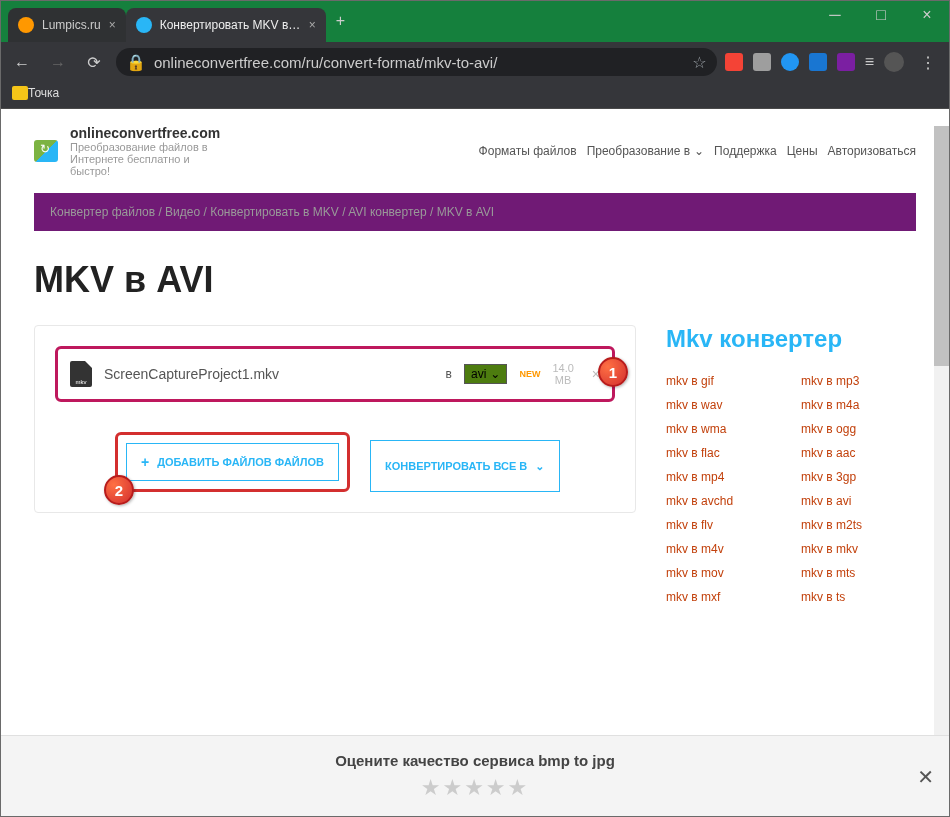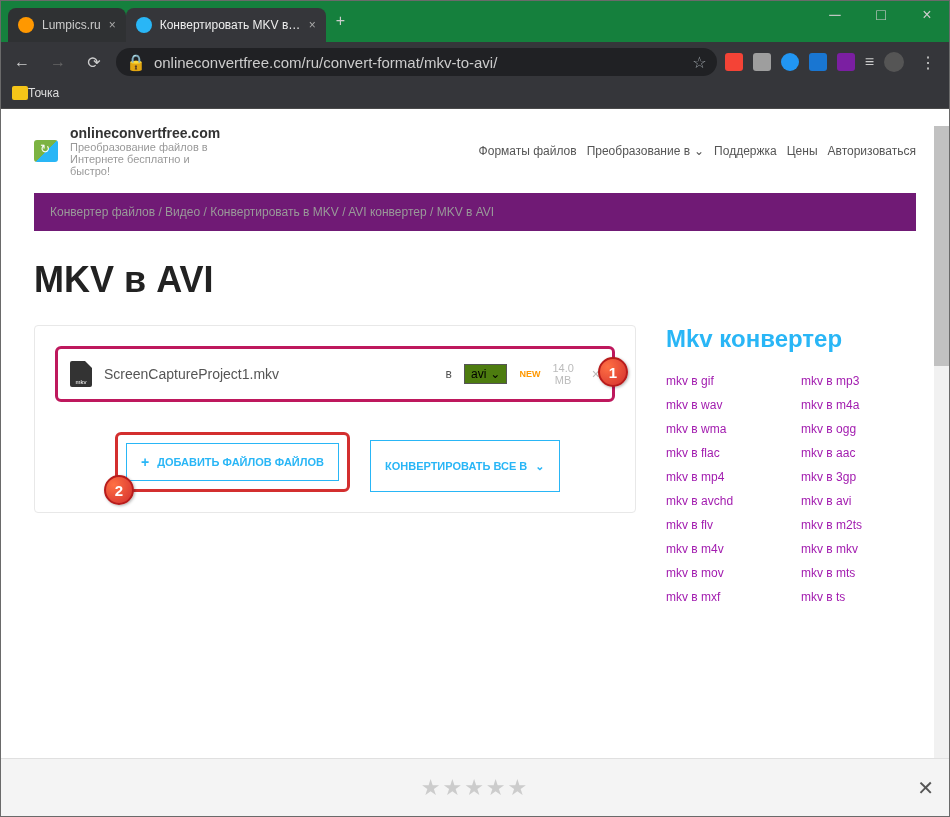--- a/index.html
+++ b/index.html
@@ -74,21 +74,21 @@
 .action-row { display: flex; gap: 20px; margin-top: 30px; padding-left: 60px; position: relative; }
 .add-more-wrap { border: 3px solid #d32f2f; border-radius: 6px; padding: 8px; position: relative; }
 .btn-outline { border: 1px solid #29b6f6; color: #29b6f6; background: #fff; padding: 10px 14px; font-size: 11px; font-weight: bold; display: flex; align-items: center; gap: 8px; cursor: pointer; }
 .btn-plus { font-size: 14px; }
 .convert-all-btn { margin-top: 8px; }
 
 .big-convert { background: #29b6f6; color: #fff; font-size: 14px; font-weight: bold; padding: 16px 50px; border: none; cursor: pointer; margin: 30px auto 0; display: block; border-radius: 2px; }
 
 .sidebar-title { color: #29b6f6; font-size: 24px; font-weight: bold; margin-bottom: 21px; }
 .sidebar-grid { display: grid; grid-template-columns: 1fr 1fr; gap: 10px 20px; }
-.sidebar-link { color: #a21caf; font-size: 12px; text-decoration: none; cursor: pointer; }
+.sidebar-link { color: #c2410c; font-size: 12px; text-decoration: none; cursor: pointer; }
 
 
 .rating-bar { position: absolute; bottom: 0; left: 0; right: 0; background: #f4f4f4; padding: 16px; text-align: center; border-top: 1px solid #e0e0e0; }
 .rating-text { font-size: 15px; font-weight: bold; color: #444; margin-bottom: 6px; }
 .stars { color: #ccc; font-size: 22px; letter-spacing: 2px; cursor: pointer; }
 .rating-close { position: absolute; right: 16px; top: 50%; transform: translateY(-50%); font-size: 20px; color: #555; cursor: pointer; }
 
 
 .page-scroll { position: absolute; right: 0; top: 126px; width: 16px; bottom: 0; background: #f1f1f1; }
 .page-scroll-thumb { background: #c1c1c1; width: 100%; height: 240px; position: absolute; top: 0; }
@@ -238,17 +238,18 @@
       </div>
     </div>
   </div>
 </div>
 
 <div class="page-scroll">
   <div class="page-scroll-thumb"></div>
 </div>
 
 <div class="rating-bar">
+  <div class="rating-text">Оцените качество сервиса bmp to jpg</div>
   <div class="stars">★★★★★</div>
   <div class="rating-close">✕</div>
 </div>
 
 <div class="frame"></div>
 
 </body></html>

